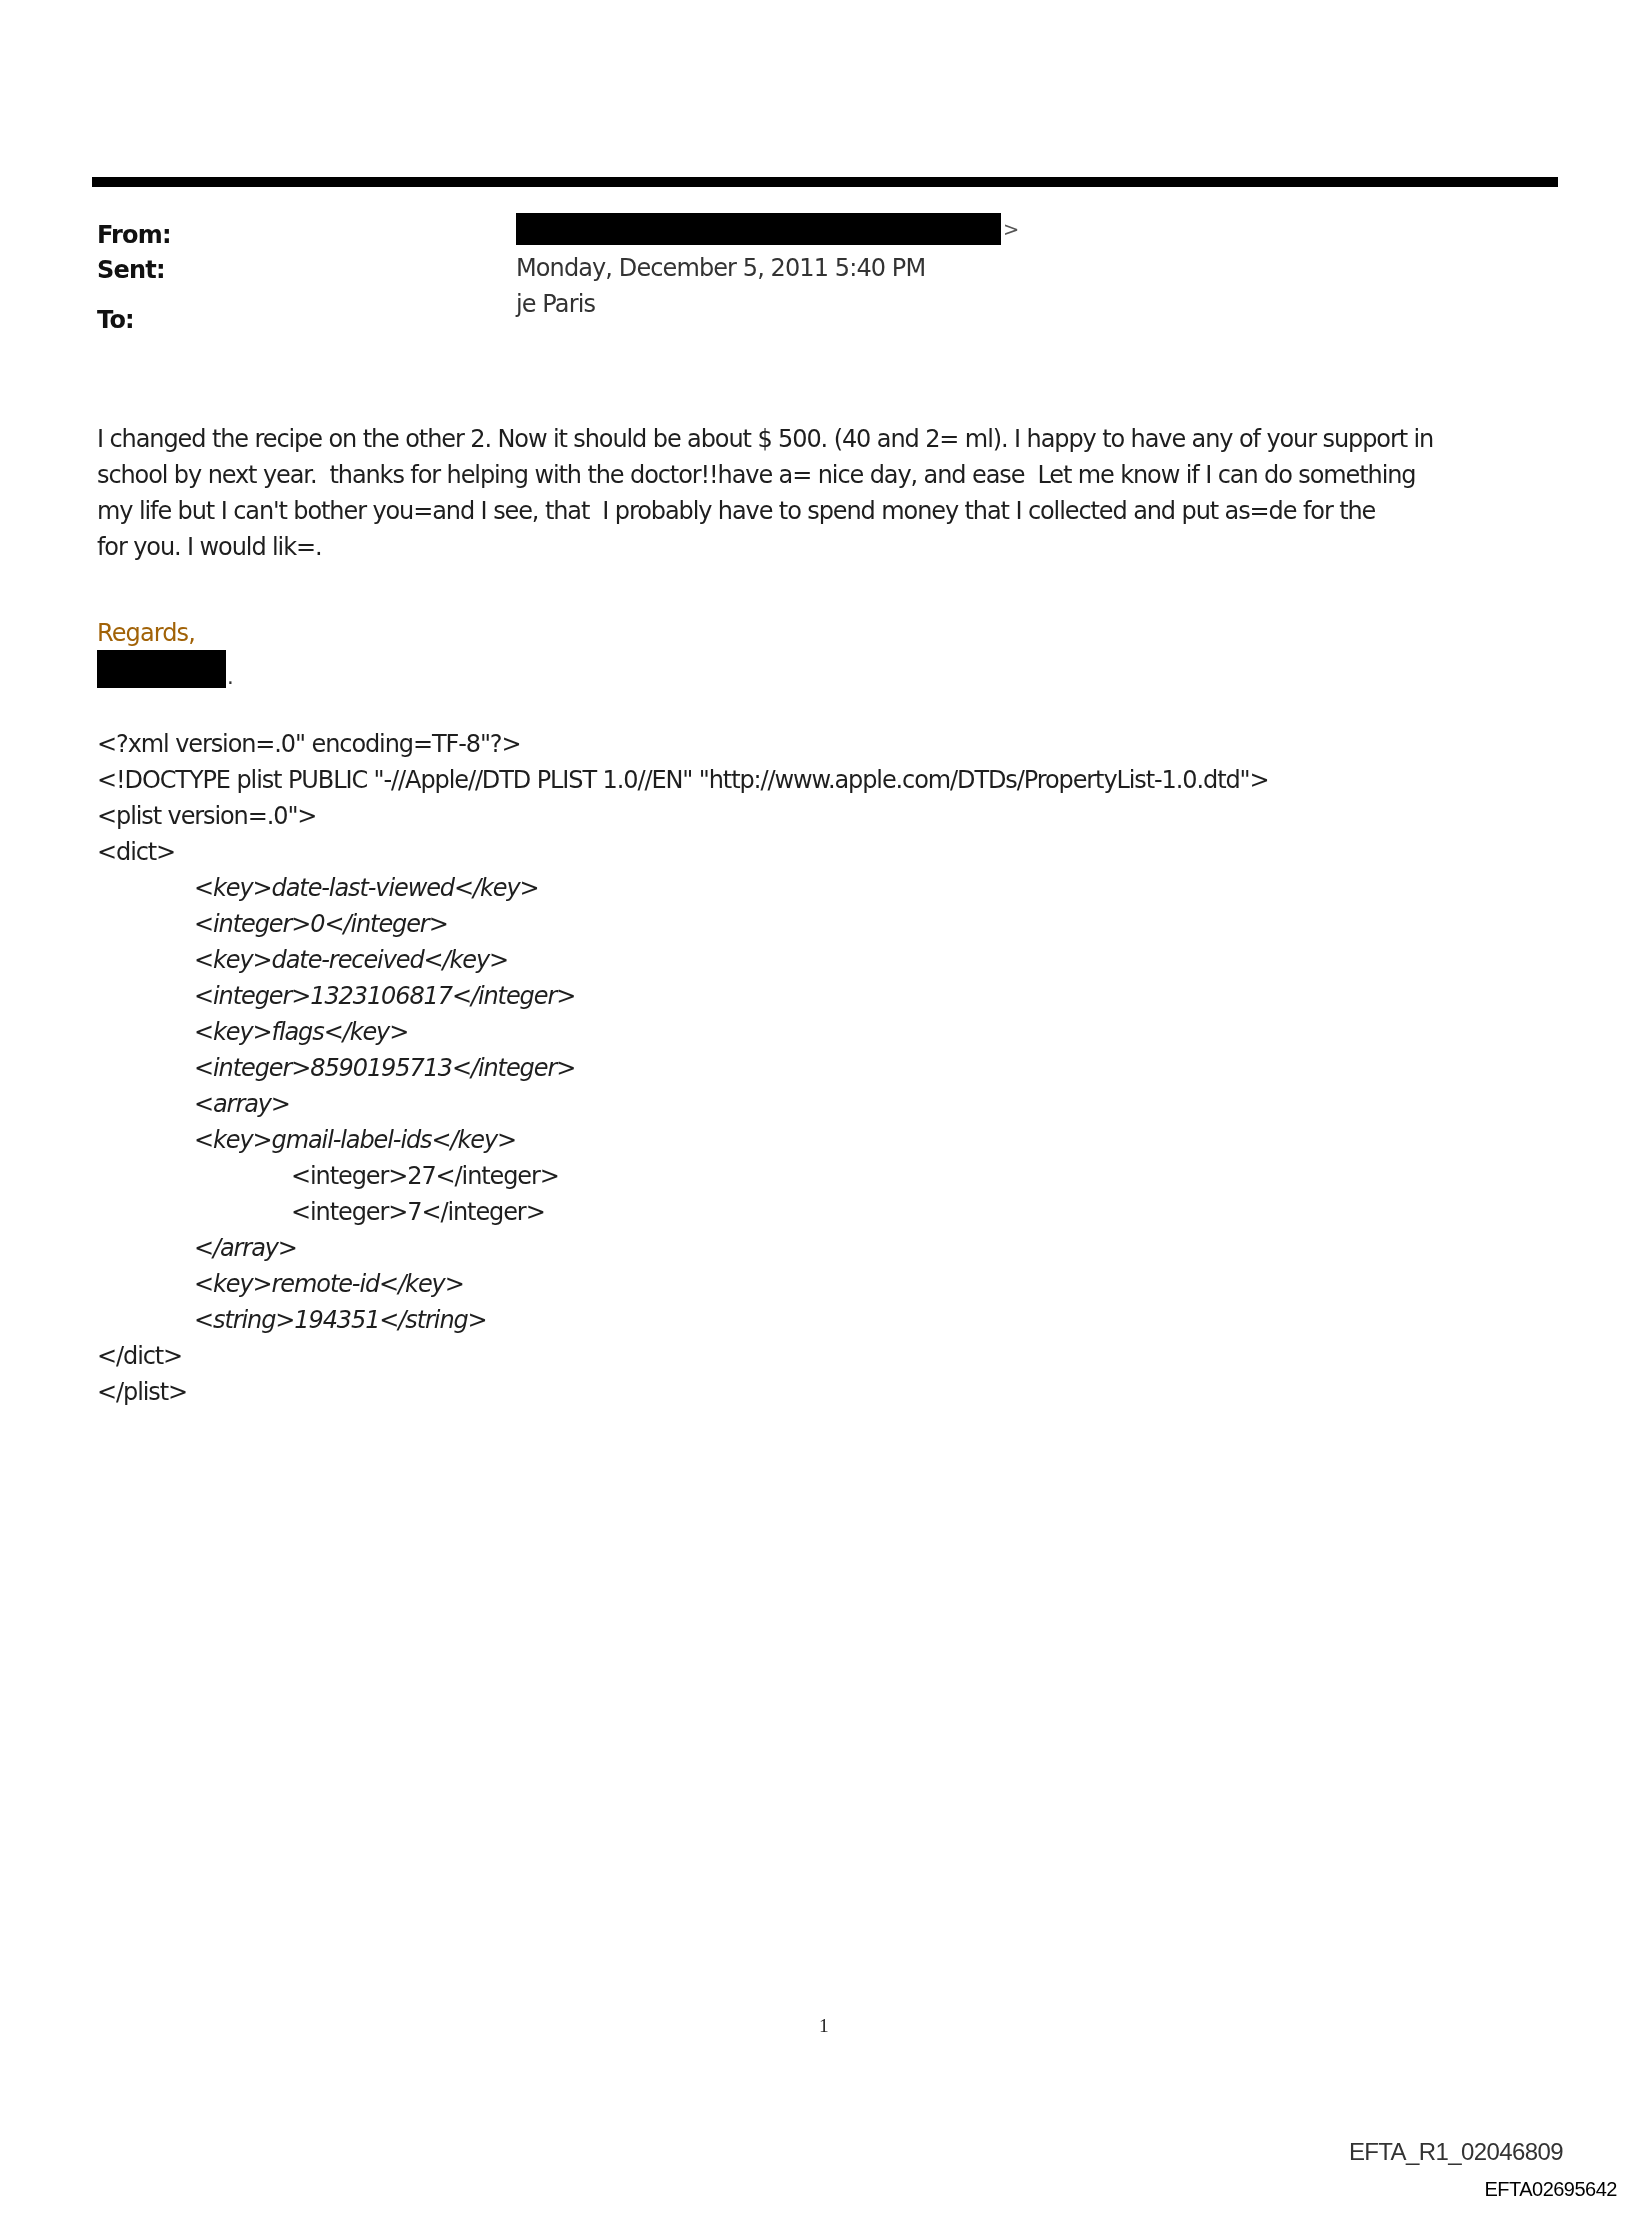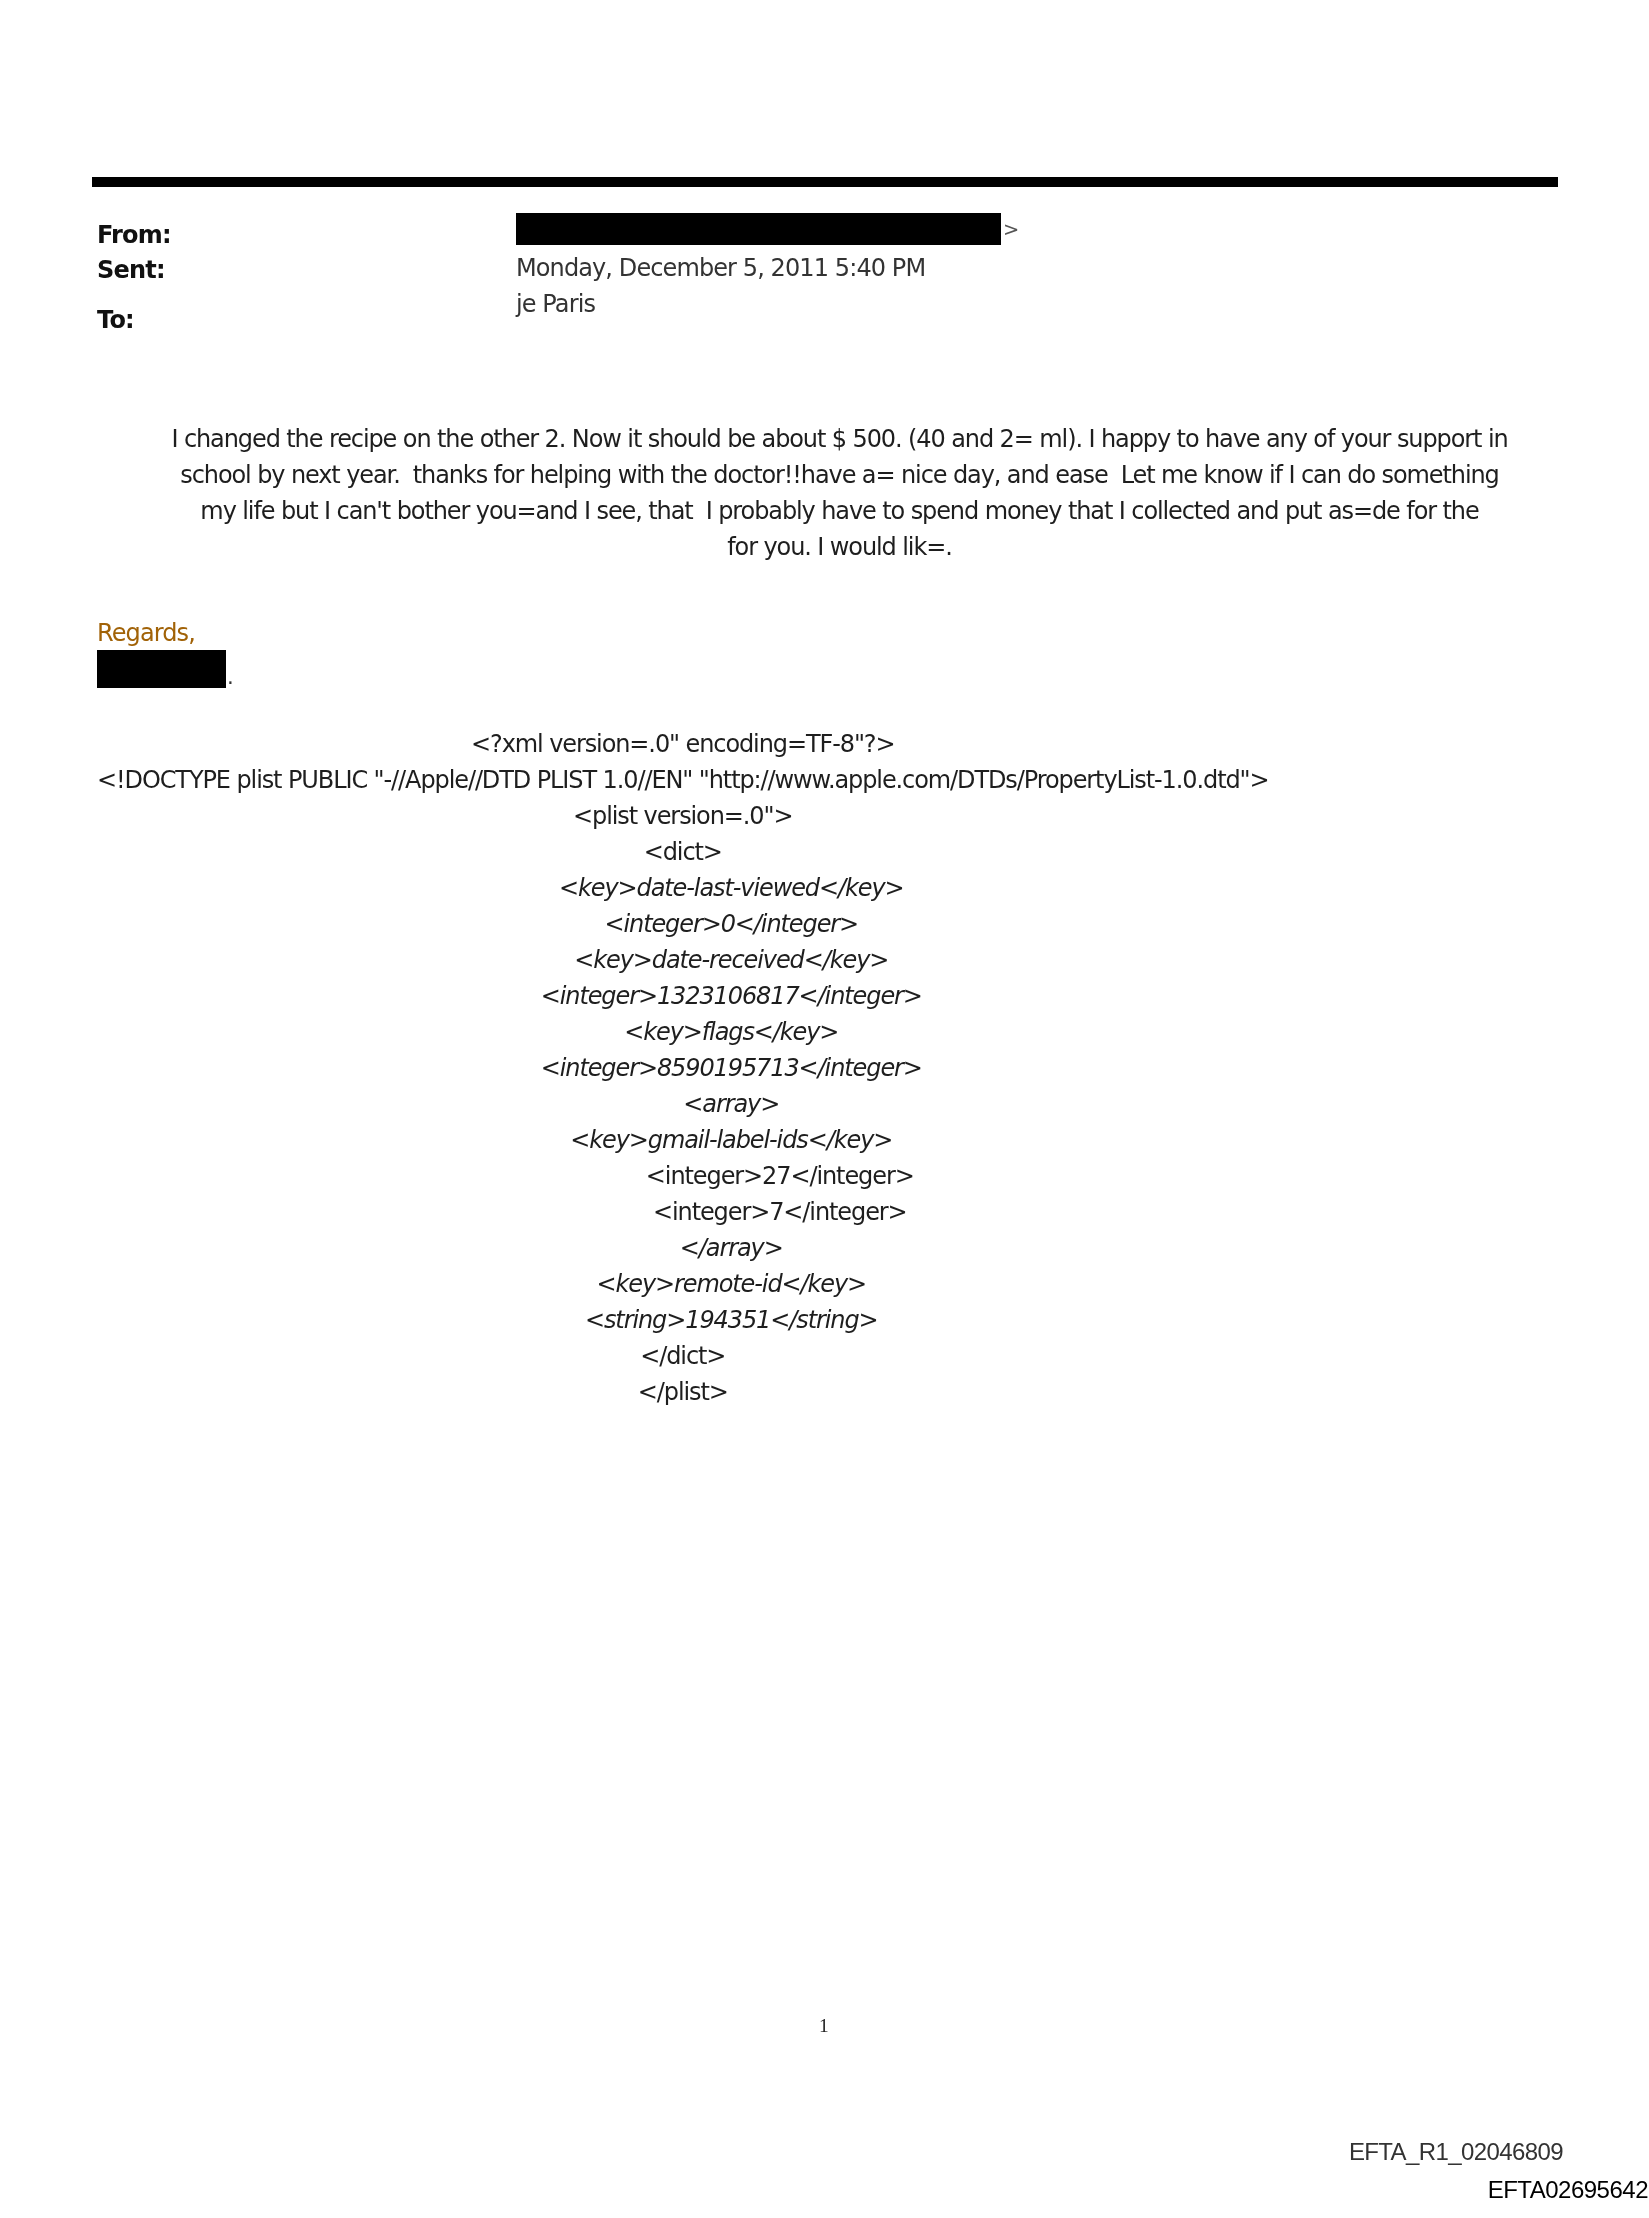--- a/index.html
+++ b/index.html
@@ -13,21 +13,20 @@
       position: relative;
       overflow: hidden;
       font-family: "Liberation Sans", "DejaVu Sans", sans-serif;
       color: #1e1e1e;
     }
     .page {
       position: absolute;
       left: 0; top: 0;
       width: 1650px;
       height: 2218px;
-      text-align: center;
     }
     .top-rule {
       position: absolute;
       left: 92px;
       top: 177px;
       width: 1466px;
       height: 9.7px;
       background: #000;
     }
     .hdr-label {
@@ -129,24 +128,24 @@
       top: 2137px;
       font-family: "Liberation Sans", sans-serif;
       font-size: 24px;
       letter-spacing: -0.6px;
       color: #333;
       line-height: 29px;
       white-space: nowrap;
     }
     .bates-2 {
       position: absolute;
-      right: 2px;
+      right: 33px;
       top: 2170px;
       font-family: "Liberation Sans", sans-serif;
-      font-size: 24px;
+      font-size: 20px;
       letter-spacing: -0.5px;
       color: #000;
       line-height: 39px;
       white-space: nowrap;
     }
   </style>
 </head>
 <body>
 
 <div class="page">

